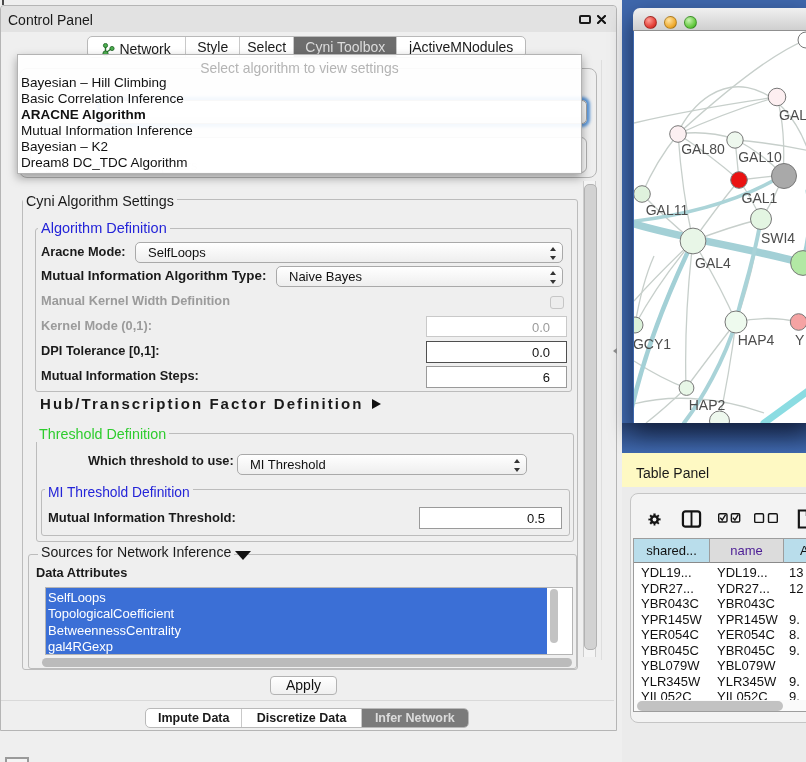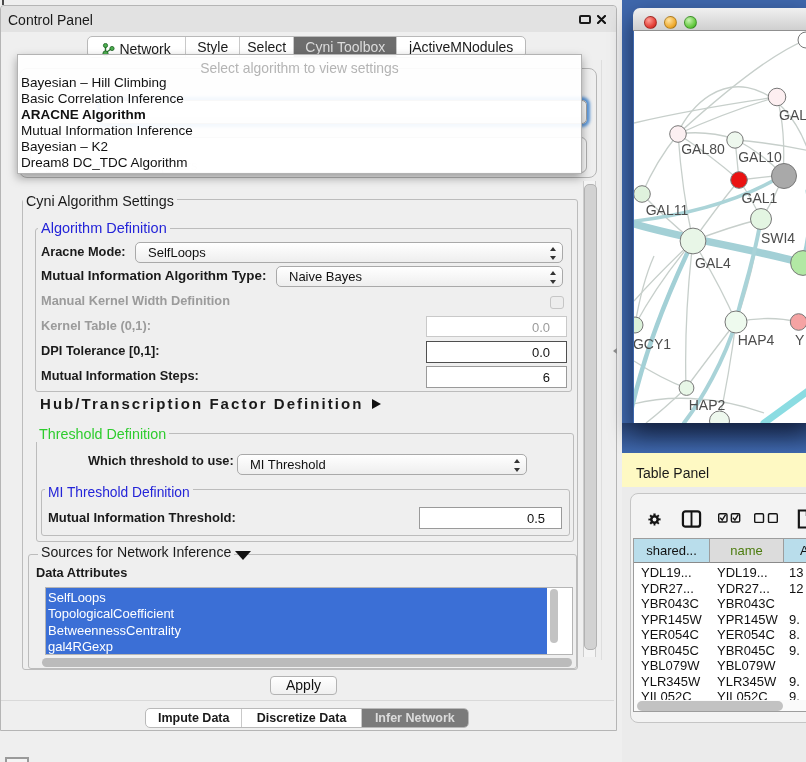--- a/index.html
+++ b/index.html
@@ -135,21 +135,21 @@
       <span class="cv">Naive Bayes</span>
       <svg width="8" height="15" viewBox="0 0 8 15">
           <path d="M4 1 L7 5 L1 5 Z" fill="#333"></path>
           <path d="M4 14 L7 10 L1 10 Z" fill="#333"></path>
         </svg>
     </div>
 
     <div class="lbl dis" style="left:41px;top:293px;">Manual Kernel Width Definition</div>
     <div class="abs" style="left:550px;top:296px;width:14px;height:13px;background:#ededed;border:1px solid #c6c6c6;border-radius:3px;box-sizing:border-box;"></div>
 
-    <div class="lbl dis" style="left:41px;top:318px;">Kernel Table (0,1):</div>
+    <div class="lbl dis" style="left:41px;top:318px;">Kernel Mode (0,1):</div>
     <div class="tf" style="left:426px;top:316px;width:141px;height:21px;border-color:#c9c9c9;">
         <span class="v" style="color:#9b9b9b;">0.0</span>
       </div>
 
     <div class="lbl" style="left:41px;top:343px;">DPI Tolerance [0,1]:</div>
     <div class="tf" style="left:426px;top:341px;width:141px;height:22px;border:1.5px solid #4f4f4f;">
         <span class="v">0.0</span>
       </div>
 
     <div class="lbl" style="left:41px;top:368px;">Mutual Information Steps:</div>
@@ -320,21 +320,21 @@
     <rect x="0.7" y="0.7" width="8.8" height="8.8" rx="1.2" fill="none" stroke="#141414" stroke-width="1.4"></rect>
     <rect x="14.5" y="0.7" width="8.8" height="8.8" rx="1.2" fill="none" stroke="#141414" stroke-width="1.4"></rect>
   </svg>
   <svg class="abs" style="left:795px;top:509px;" width="20" height="20" viewBox="0 0 20 26">
     <path d="M2 2 L12 2 L18 8 L18 24 L2 24 Z" fill="none" stroke="#141414" stroke-width="2.8"></path>
     <path d="M12 2 L12 8 L18 8" fill="none" stroke="#141414" stroke-width="2"></path>
   </svg>
 
   <div class="abs" style="left:633px;top:538px;width:173px;height:174px;background:#fff;border:1px solid #9d9d9d;border-right:none;box-sizing:border-box;overflow:hidden;">
     <div class="abs" style="left:0;top:0;width:76px;height:24px;background:#b9ddeb;border-right:1px solid #9d9d9d;border-bottom:1px solid #8a8a8a;box-sizing:border-box;text-align:center;font-size:13px;line-height:23px;color:#111;">shared...</div>
-    <div class="abs" style="left:76px;top:0;width:74px;height:24px;background:#dcdcdc;border-right:1px solid #9d9d9d;border-bottom:1px solid #8a8a8a;box-sizing:border-box;text-align:center;font-size:13px;line-height:23px;color:#4d7c0f;">name</div>
+    <div class="abs" style="left:76px;top:0;width:74px;height:24px;background:#dcdcdc;border-right:1px solid #9d9d9d;border-bottom:1px solid #8a8a8a;box-sizing:border-box;text-align:center;font-size:13px;line-height:23px;color:#4c1d95;">name</div>
     <div class="abs" style="left:150px;top:0;width:23px;height:24px;background:#b9ddeb;border-bottom:1px solid #8a8a8a;box-sizing:border-box;font-size:13px;line-height:23px;color:#111;padding-left:16px;">AB</div>
     <div class="abs" style="left:7px;top:26px;font-size:13px;color:#111;line-height:15.5px;white-space:pre;">YDL19...
 YDR27...
 YBR043C
 YPR145W
 YER054C
 YBR045C
 YBL079W
 YLR345W
 YIL052C</div>

